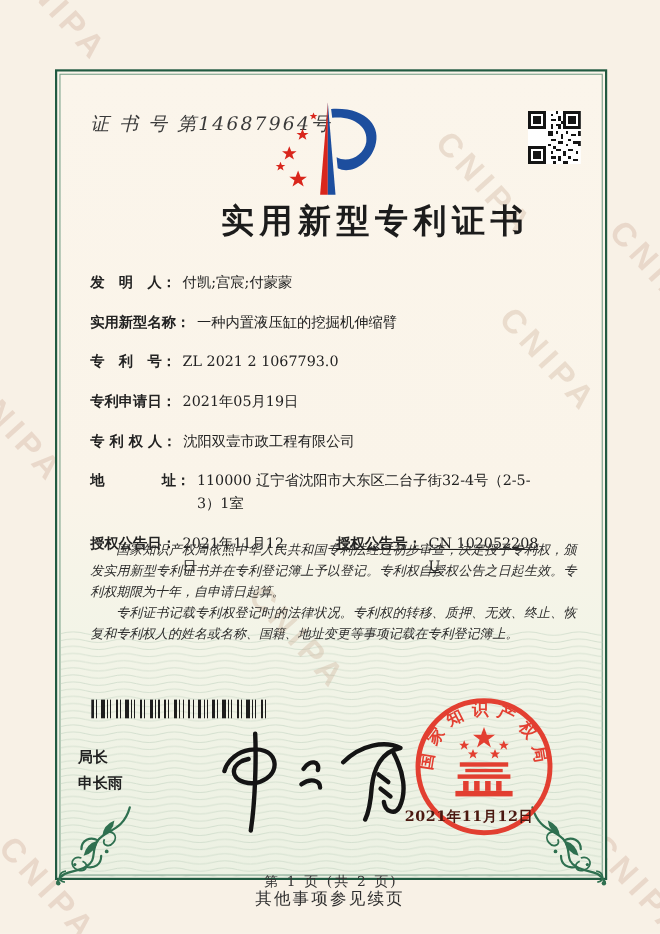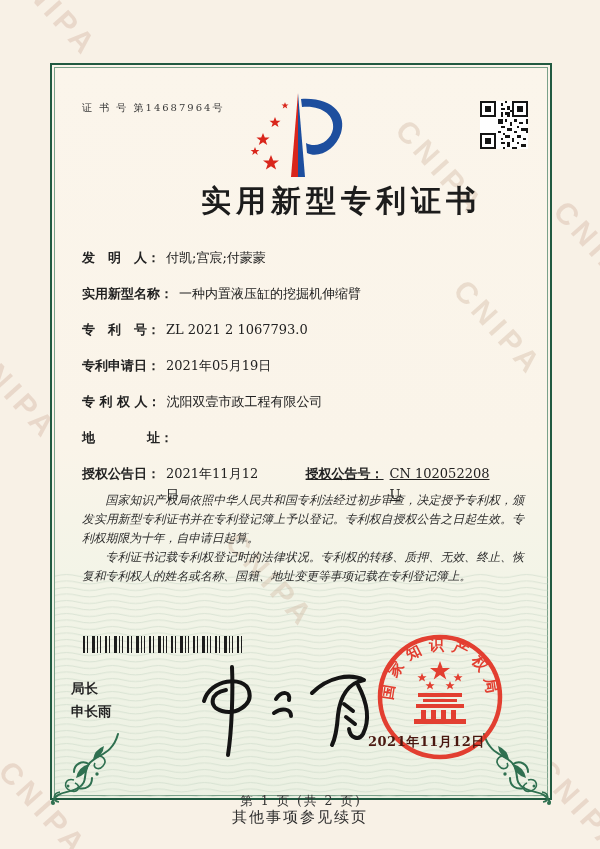--- a/index.html
+++ b/index.html
@@ -7,21 +7,21 @@
   .page{position:relative;width:600px;height:849px;background:#f8f1e6;overflow:hidden;}
   .wm{position:absolute;font-family:"Liberation Sans",sans-serif;font-weight:bold;
       font-size:30px;letter-spacing:5px;color:rgba(198,160,140,.30);
       transform:rotate(48deg);white-space:nowrap;user-select:none;}
   .wm.inner{color:rgba(203,172,150,.34);}
   .frame{position:absolute;left:50px;top:63px;width:502px;height:737px;
          border:2px solid #215a41;box-sizing:border-box;z-index:1;
          background:linear-gradient(180deg,#fbf5eb 0%,#faf4e9 52%,#f2f4e7 72%,#ecf1e3 100%);}
   .frame-inner{position:absolute;inset:2px;border:1px solid #7aa18a;pointer-events:none;}
   .waves{position:absolute;left:3px;top:508px;z-index:0;}
-  .certno{position:absolute;left:30px;top:36px;font-size:10px;letter-spacing:2px;color:#3a3a3a;z-index:3;}
+  .certno{position:absolute;left:30px;top:36px;font-size:17px;letter-spacing:2px;color:#3a3a3a;z-index:3;font-style:italic;}
   .qr{position:absolute;left:428px;top:36px;width:48px;height:48px;z-index:3;}
   .logo{position:absolute;left:50%;top:26px;transform:translateX(-50%);z-index:3;}
   .title{position:absolute;top:116px;width:100%;text-align:center;font-size:30px;
          font-weight:bold;letter-spacing:5px;color:#1c1c1c;z-index:3;margin-left:40px;}
   .fields{position:absolute;left:30px;top:182px;right:56px;z-index:3;}
   .row{display:flex;align-items:flex-start;margin-bottom:15px;line-height:21px;font-size:13px;color:#222;}
   .lbl{font-weight:bold;white-space:pre;flex-shrink:0;}
   .val{margin-left:6px;}
   .pair2{display:flex;margin-left:40px;text-decoration:underline;}
   .paras{position:absolute;left:30px;top:426px;right:26px;z-index:3;
@@ -137,20 +137,21 @@
       <div class="row">
         <span class="lbl">专利申请日：</span>
         <span class="val">2021年05月19日</span>
       </div>
       <div class="row">
         <span class="lbl">专 利 权 人：</span>
         <span class="val">沈阳双壹市政工程有限公司</span>
       </div>
       <div class="row">
         <span class="lbl">地　　　　址：</span>
+        <span class="val">110000 辽宁省沈阳市大东区二台子街32-4号（2-5-3）1室</span>
       </div>
       <div class="row">
         <span class="lbl">授权公告日：</span>
         <span class="val">2021年11月12日</span>
         <span class="pair2">
           <span class="lbl">授权公告号：</span>
           <span class="val">CN 102052208 U</span>
         </span>
       </div>
     </div>

